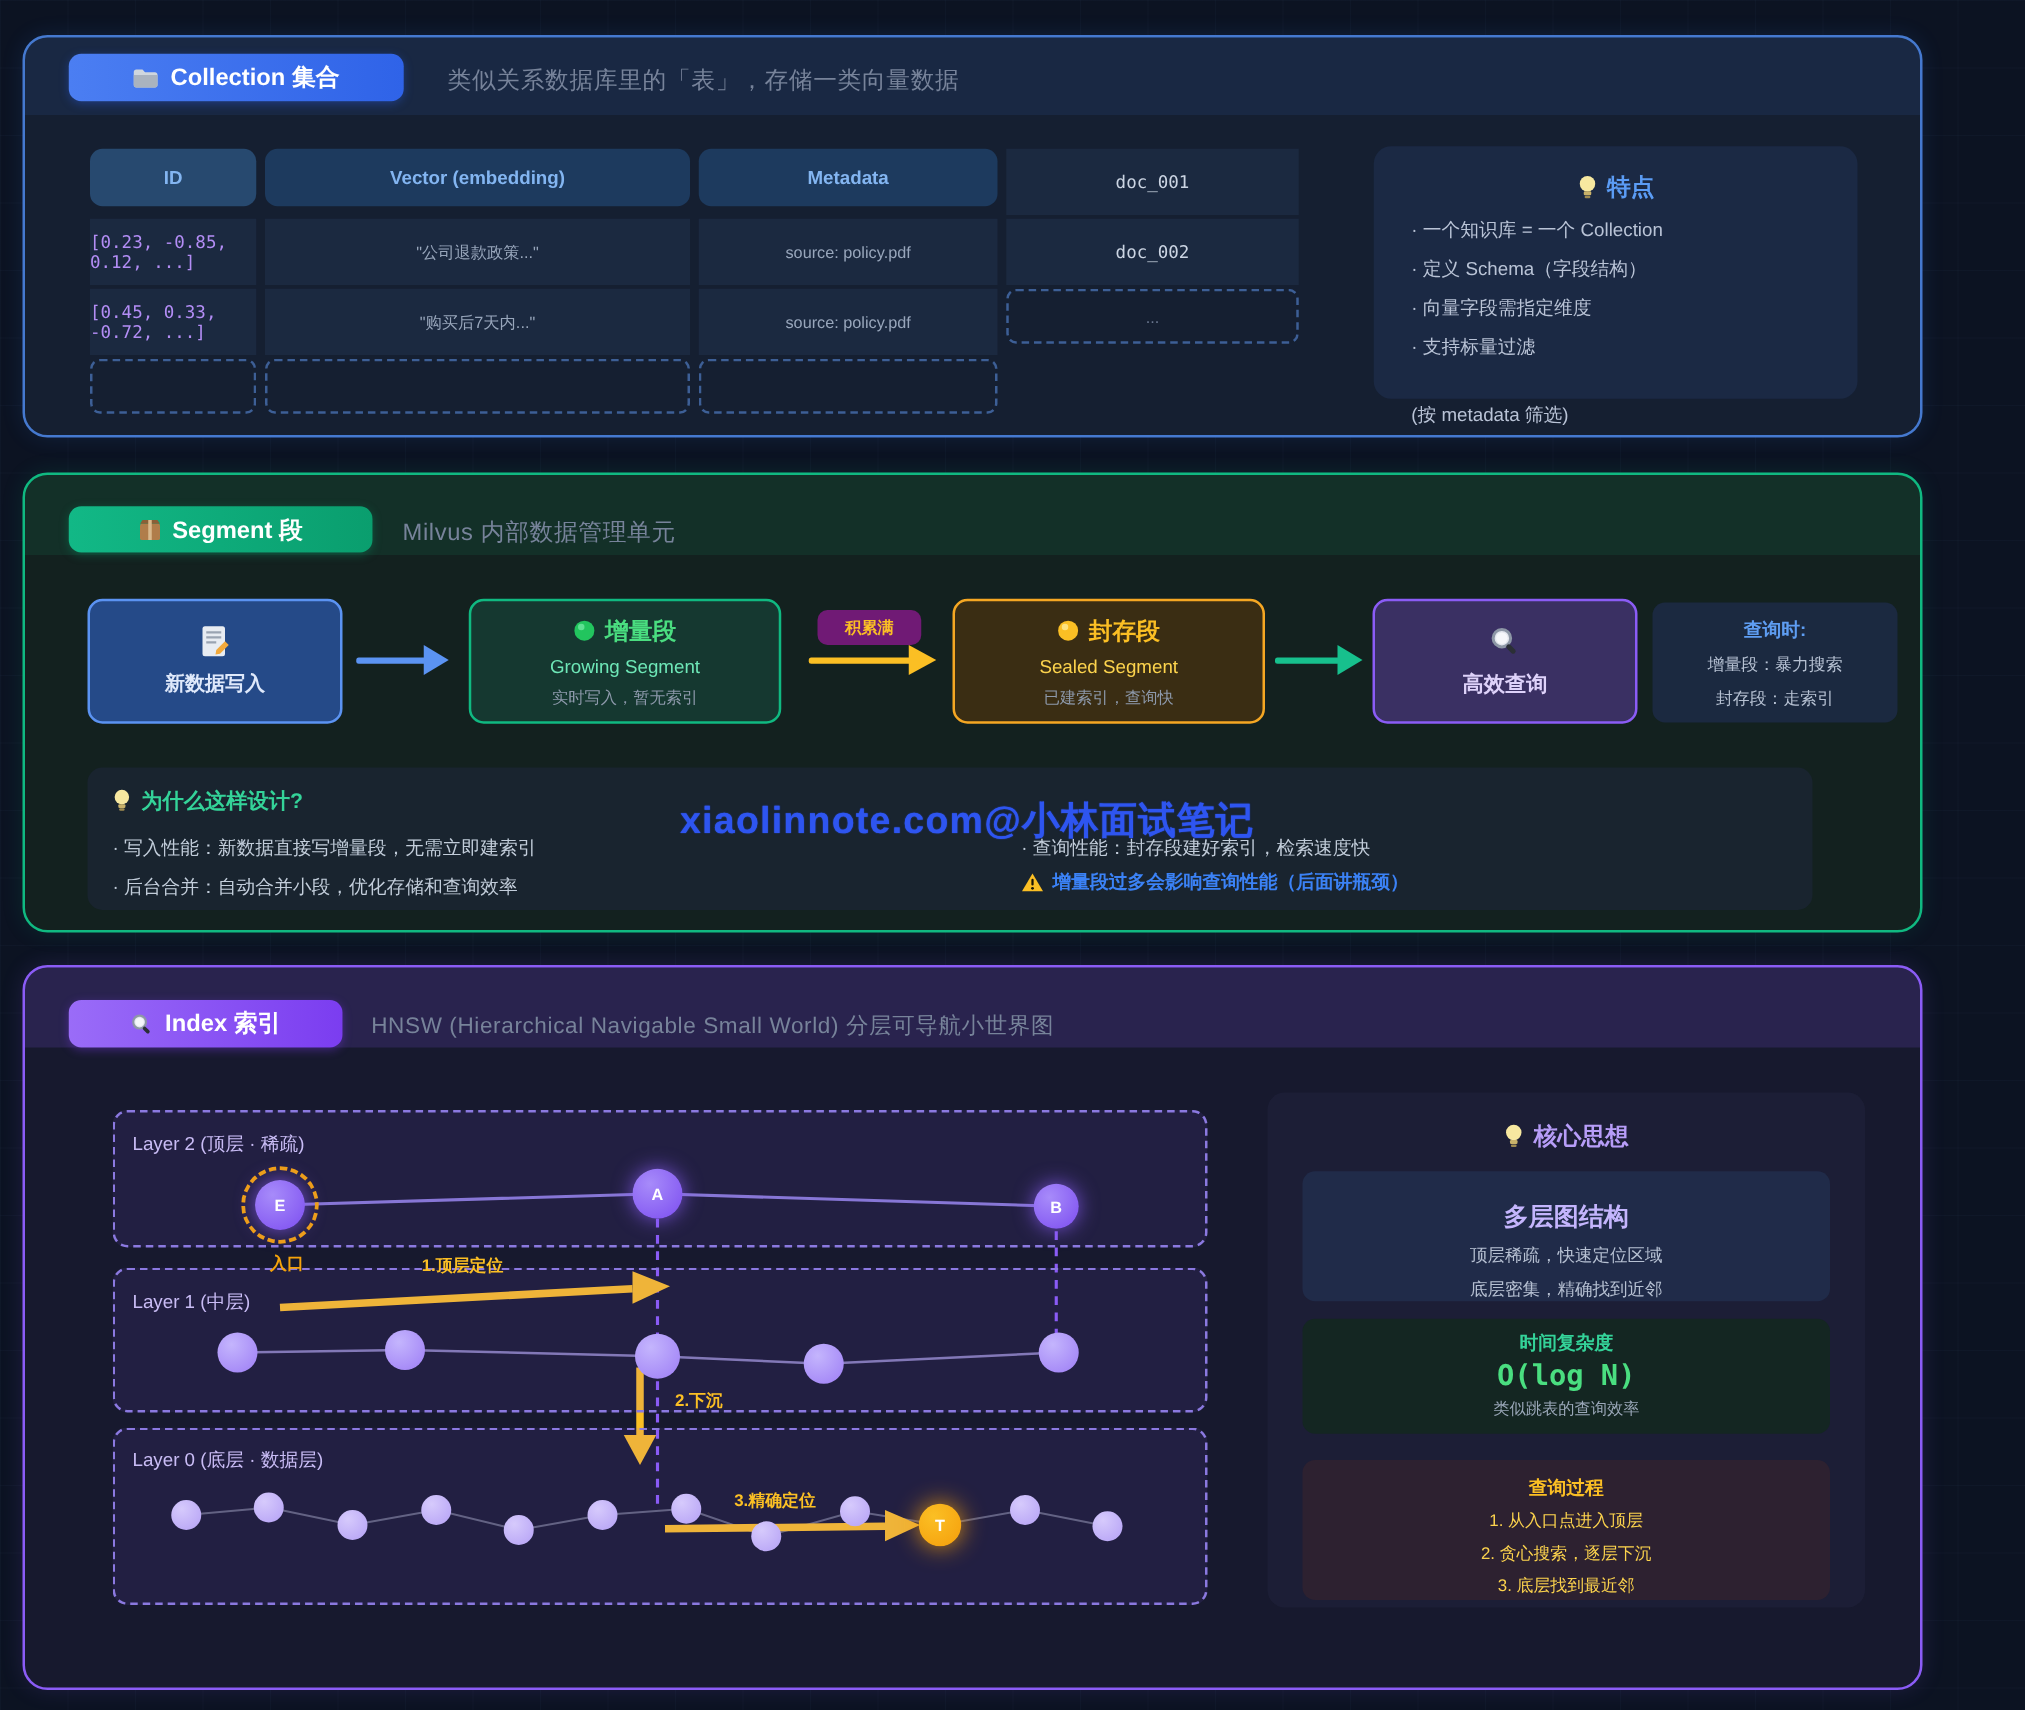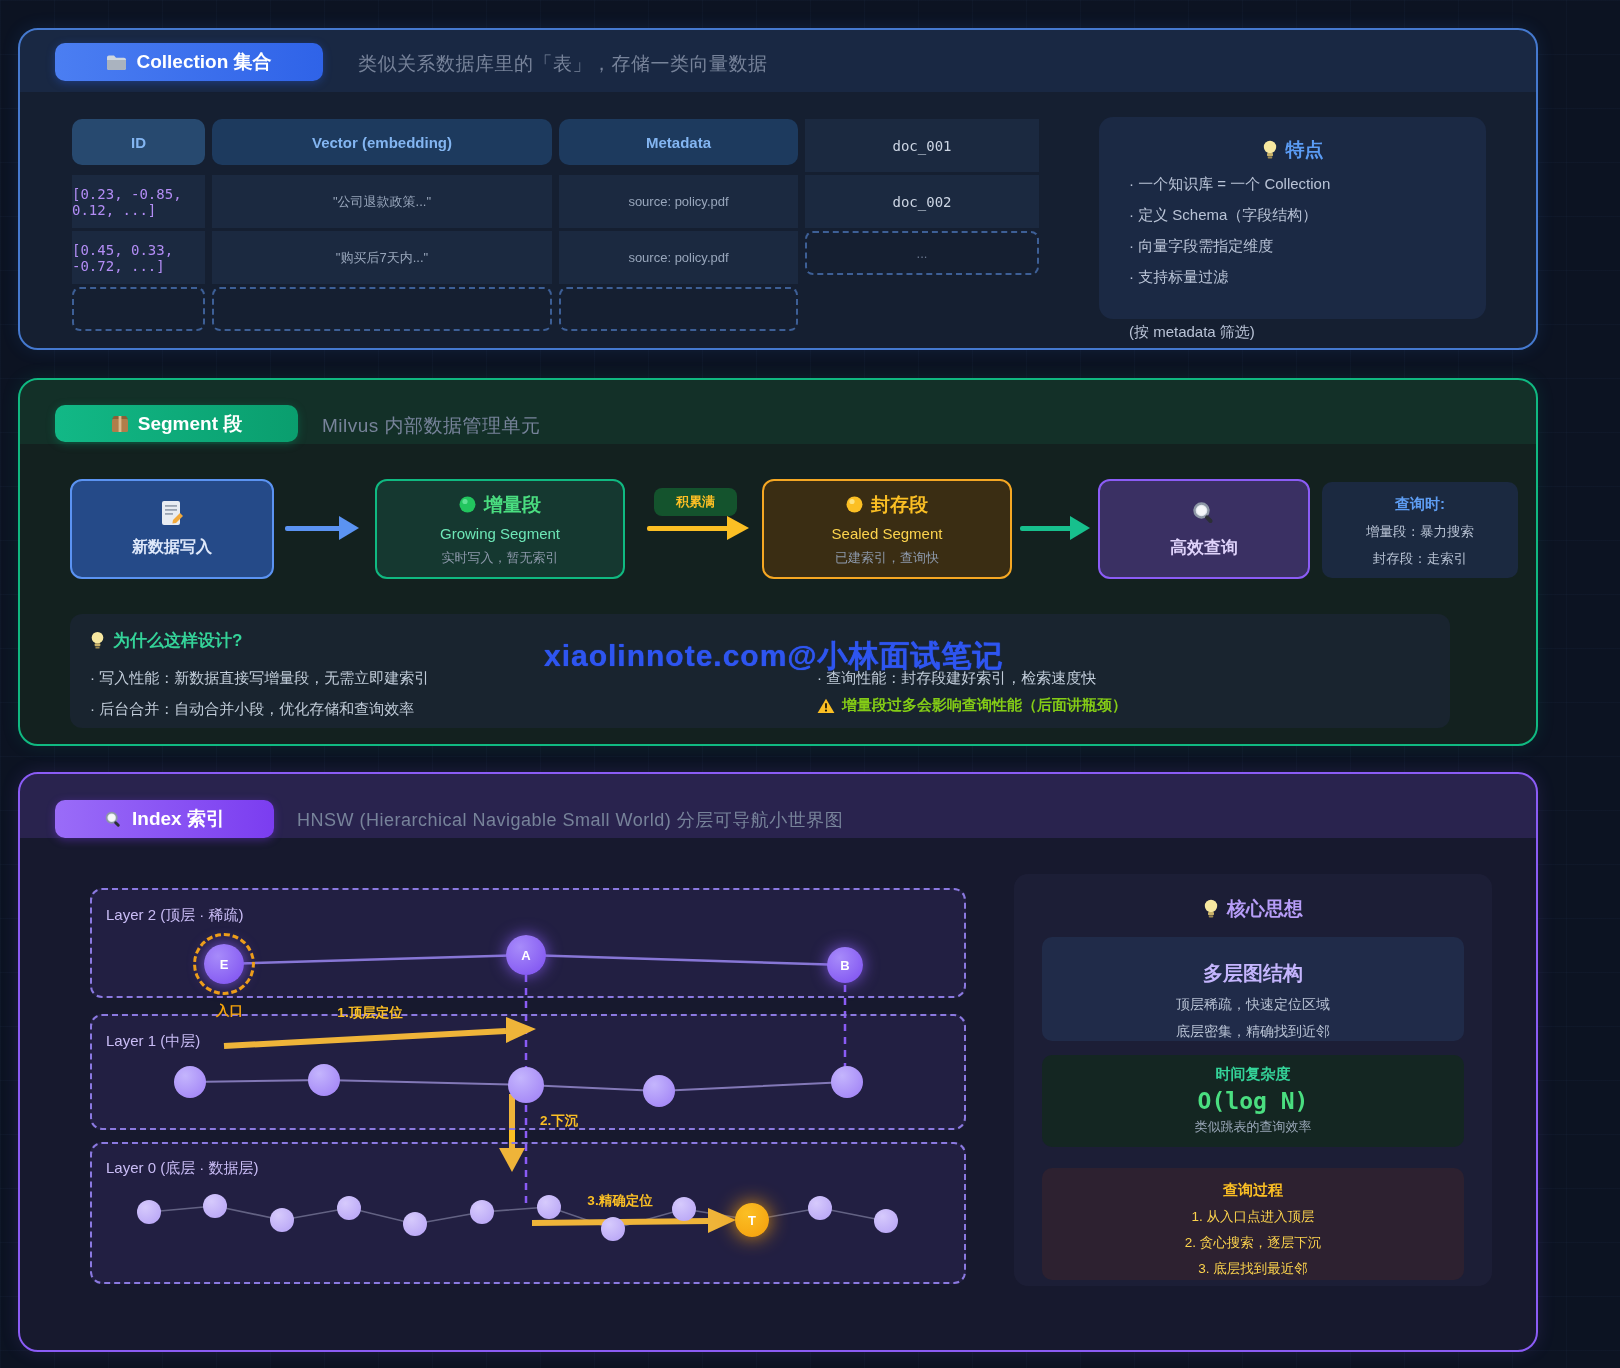--- a/index.html
+++ b/index.html
@@ -59,39 +59,39 @@
   .fbox .t2 { font-size:15px; margin-top:7px; }
   .fbox .t3 { font-size:13px; margin-top:7px; color:#8d99ab; }
   .write-box   { left:50px;  width:204px; background:#254a88; border:2px solid #5b93f2; color:#dfe9fb; }
   .write-box .lbl { font-size:16px; font-weight:bold; margin-top:9px; }
   .growing-box { left:355px; width:250px; background:#153830; border:2px solid #10b981; }
   .growing-box .t1 { color:#4ade80; } .growing-box .t2 { color:#6ee7b7; }
   .sealed-box  { left:742px; width:250px; background:#3a2d13; border:2px solid #f5a723; }
   .sealed-box .t1 { color:#fbbf24; } .sealed-box .t2 { color:#fcd34d; }
   .query-box   { left:1078px; width:212px; background:#3a3063; border:2px solid #8b5cf6; color:#ded2fa; }
   .query-box .lbl { font-size:17px; font-weight:bold; margin-top:10px; }
-  .full-badge { position:absolute; left:634px; top:108px; width:83px; height:28px; background:#14532d;
+  .full-badge { position:absolute; left:634px; top:108px; width:83px; height:28px; background:#701a75;
                 border-radius:8px; color:#fbbf24; font-size:13px; font-weight:bold;
                 display:flex; align-items:center; justify-content:center; }
   .qinfo { position:absolute; left:1302px; top:102px; width:196px; height:96px; background:#1b2940;
            border-radius:10px; text-align:center; padding-top:13px; }
   .qinfo .qt { color:#5e9df2; font-weight:bold; font-size:15px; }
   .qinfo .ql { color:#b6c1d2; font-size:13.5px; margin-top:9px; }
 
   .arrow { position:absolute; top:146px; height:5px; border-radius:2px; }
   .ahead { position:absolute; top:136px; width:0; height:0; border-top:12px solid transparent; border-bottom:12px solid transparent; }
   .a-blue  { left:265px; width:56px; background:#5b93f2; } .h-blue  { left:319px; border-left:20px solid #5b93f2; }
   .a-yel   { left:627px; width:82px; background:#fbbf24; } .h-yel   { left:707px; border-left:22px solid #fbbf24; }
   .a-green { left:1000px; width:52px; background:#17c08d; } .h-green { left:1050px; border-left:20px solid #17c08d; }
 
   .why-box { position:absolute; left:50px; top:234px; width:1380px; height:114px; background:#19242f; border-radius:12px; }
   .why-title { position:absolute; left:20px; top:15px; display:flex; align-items:center; gap:8px;
                color:#34d399; font-weight:bold; font-size:17px; }
   .why-item { position:absolute; font-size:15px; color:#c2cdda; }
-  .warn-line { position:absolute; display:flex; align-items:center; gap:7px; color:#84cc16; font-size:15px; font-weight:bold; }
+  .warn-line { position:absolute; display:flex; align-items:center; gap:7px; color:#3b82f6; font-size:15px; font-weight:bold; }
 
   .watermark { position:absolute; left:544px; top:636px; font-size:30px; font-weight:700; color:#2e55f0;
                letter-spacing:1px; z-index:60; text-shadow:0 0 1px #2e55f0; }
 
   
   .index { top:772px; height:580px; background:#17192e; border:2px solid #8b5cf6;
            box-shadow:0 0 18px rgba(139,92,246,.15); }
   .index .panel-head { height:64px; background:rgba(139,92,246,.16); }
   .index .badge { left:35px; top:26px; width:219px; height:38px;
                   background:linear-gradient(90deg,#9a6cf8,#7b3df0); box-shadow:0 2px 8px rgba(124,58,237,.4); }

